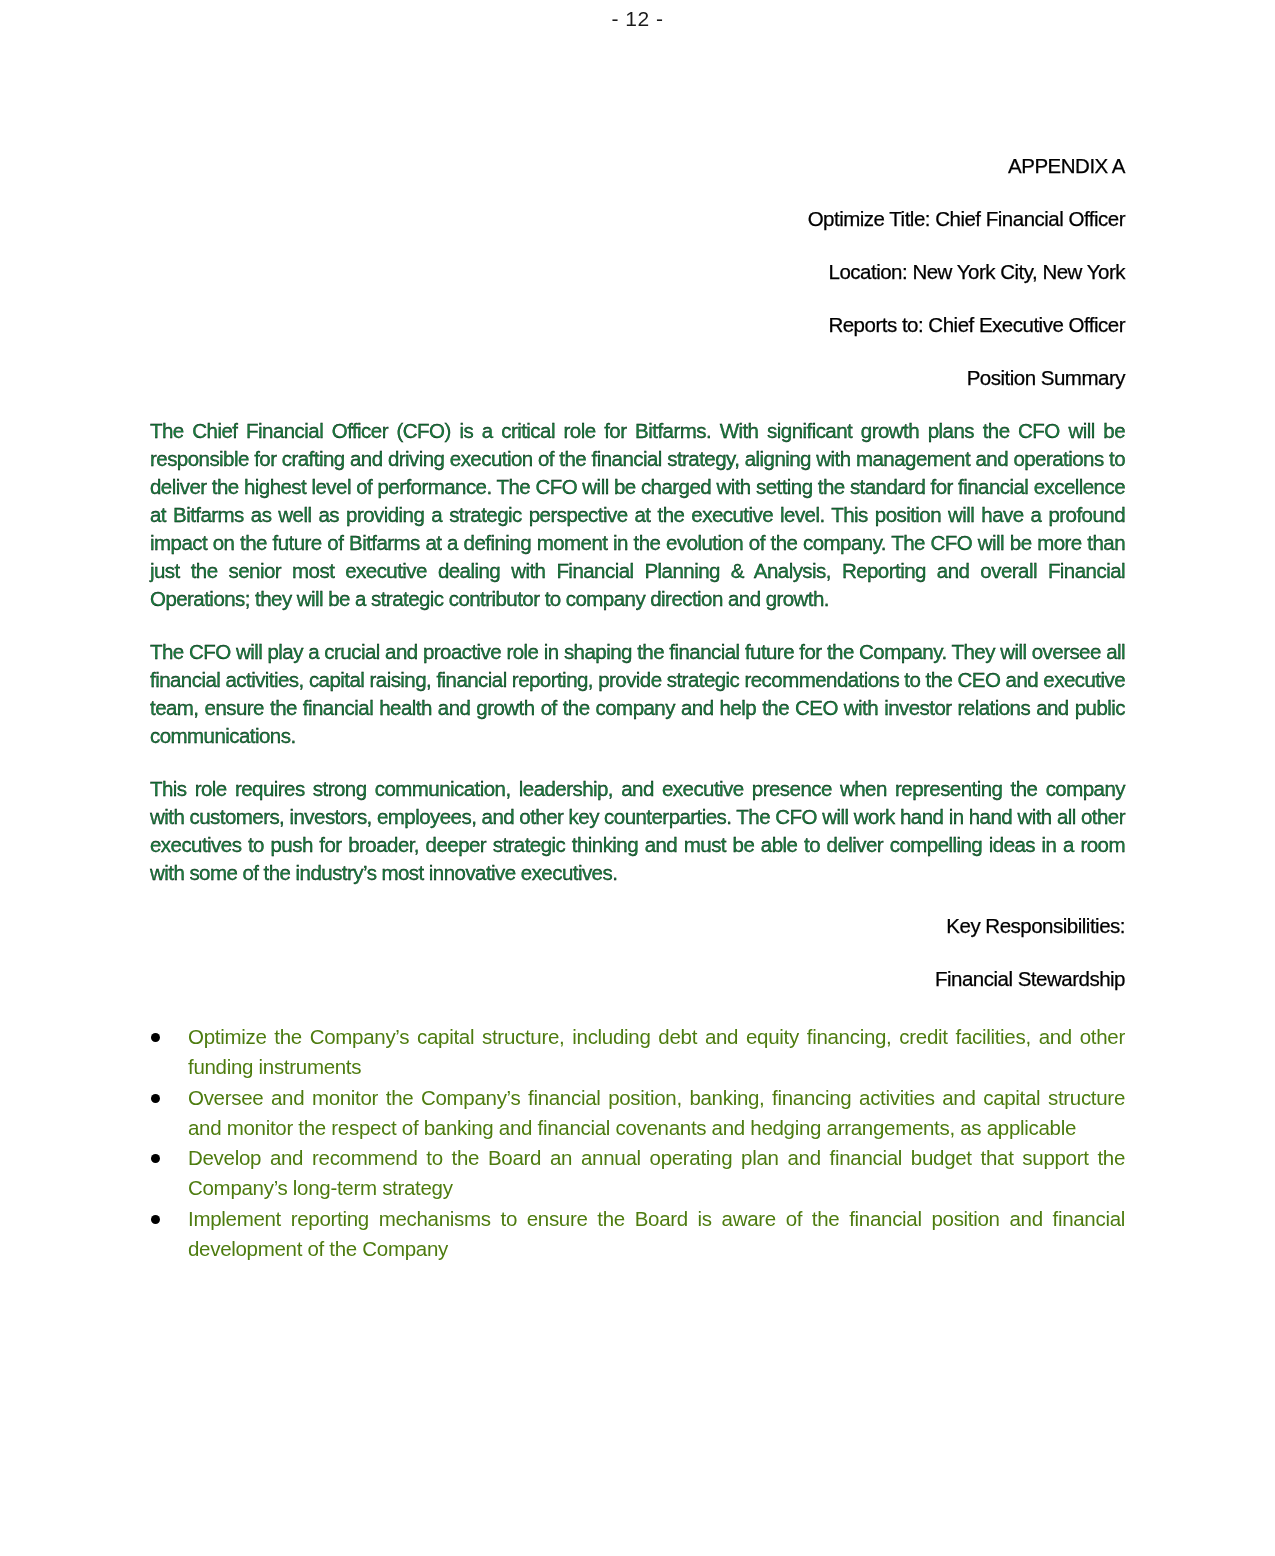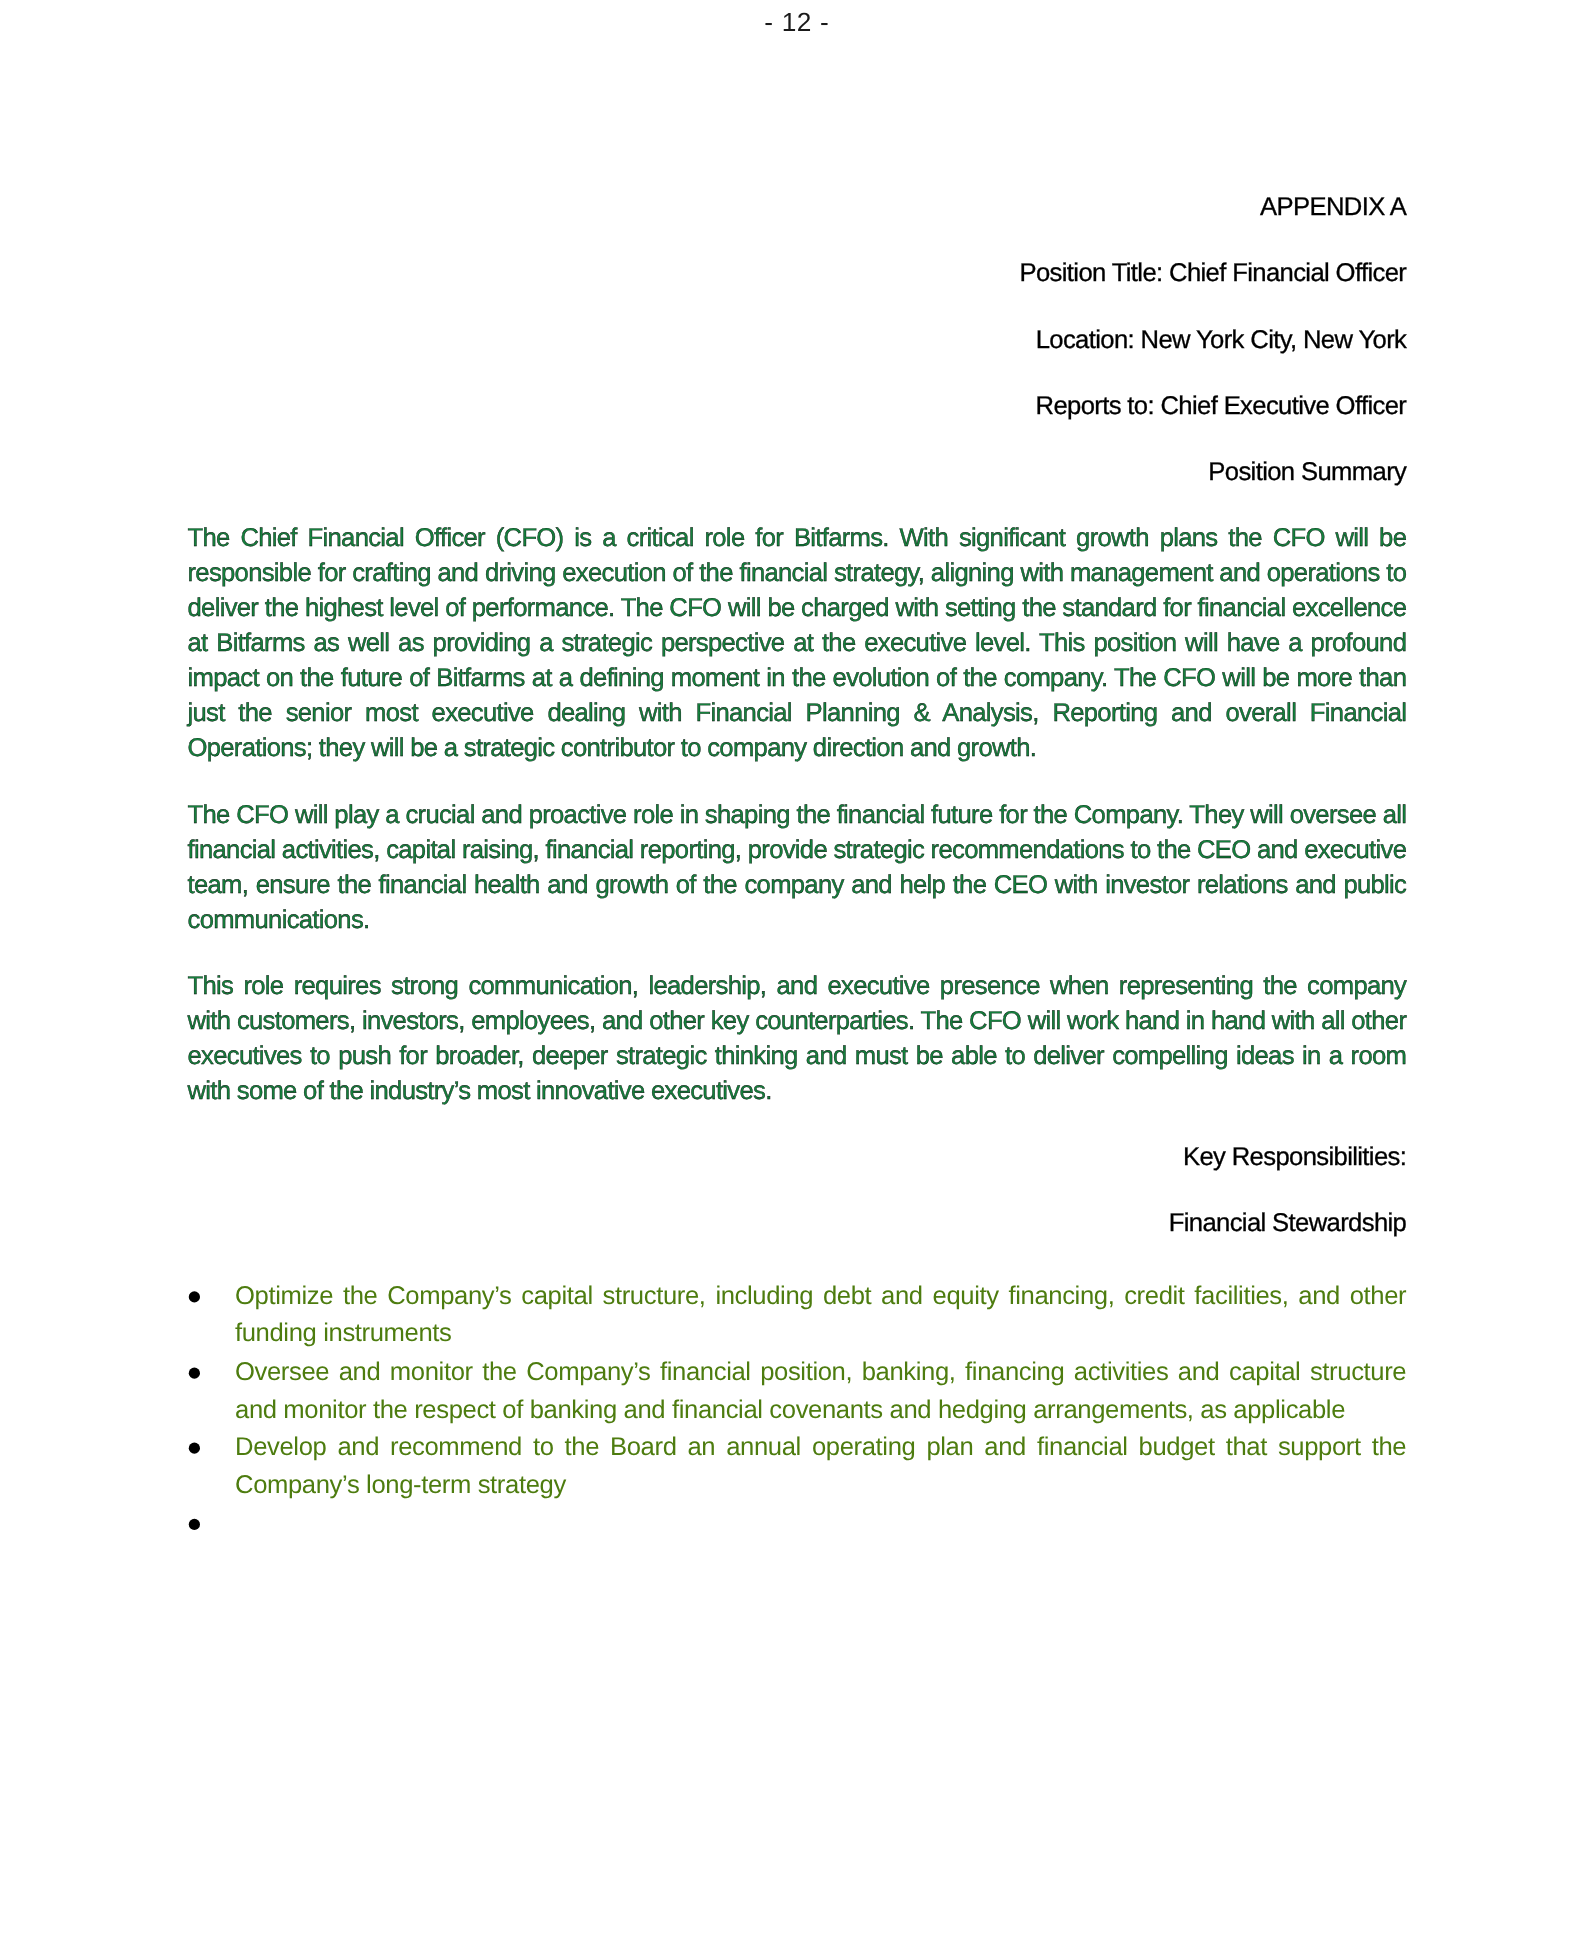--- a/index.html
+++ b/index.html
@@ -79,21 +79,21 @@
       background: #000;
     }
   </style>
 </head>
 <body>
 
 <div class="page-number">- 12 -</div>
 
 <div class="content">
   <div class="heading-line">APPENDIX A</div>
-  <div class="heading-line">Position Title: Chief Financial Officer</div>
+  <div class="heading-line">Optimize Title: Chief Financial Officer</div>
   <div class="heading-line">Location: New York City, New York</div>
   <div class="heading-line">Reports to: Chief Executive Officer</div>
   <div class="heading-line">Position Summary</div>
 
   <p class="para">The Chief Financial Officer (CFO) is a critical role for Bitfarms. With significant growth plans the CFO will be responsible for crafting and driving execution of the financial strategy, aligning with management and operations to deliver the highest level of performance. The CFO will be charged with setting the standard for financial excellence at Bitfarms as well as providing a strategic perspective at the executive level. This position will have a profound impact on the future of Bitfarms at a defining moment in the evolution of the company. The CFO will be more than just the senior most executive dealing with Financial Planning &amp; Analysis, Reporting and overall Financial Operations; they will be a strategic contributor to company direction and growth.</p>
   <p class="para">The CFO will play a crucial and proactive role in shaping the financial future for the Company. They will oversee all financial activities, capital raising, financial reporting, provide strategic recommendations to the CEO and executive team, ensure the financial health and growth of the company and help the CEO with investor relations and public communications.</p>
   <p class="para">This role requires strong communication, leadership, and executive presence when representing the company with customers, investors, employees, and other key counterparties. The CFO will work hand in hand with all other executives to push for broader, deeper strategic thinking and must be able to deliver compelling ideas in a room with some of the industry’s most innovative executives.</p>
 
   <div class="heading-line underline">Key Responsibilities:</div>
   <div class="heading-line" style="margin-bottom:0">Financial Stewardship</div>
@@ -106,15 +106,16 @@
     <li>
       <span class="bullet-dot"></span>
       <span>Oversee and monitor the Company’s financial position, banking, financing activities and capital structure and monitor the respect of banking and financial covenants and hedging arrangements, as applicable</span>
     </li>
     <li>
       <span class="bullet-dot"></span>
       <span>Develop and recommend to the Board an annual operating plan and financial budget that support the Company’s long-term strategy</span>
     </li>
     <li>
       <span class="bullet-dot"></span>
+      <span>Implement reporting mechanisms to ensure the Board is aware of the financial position and financial development of the Company</span>
     </li>
   </ul>
 </div>
 
 </body></html>

